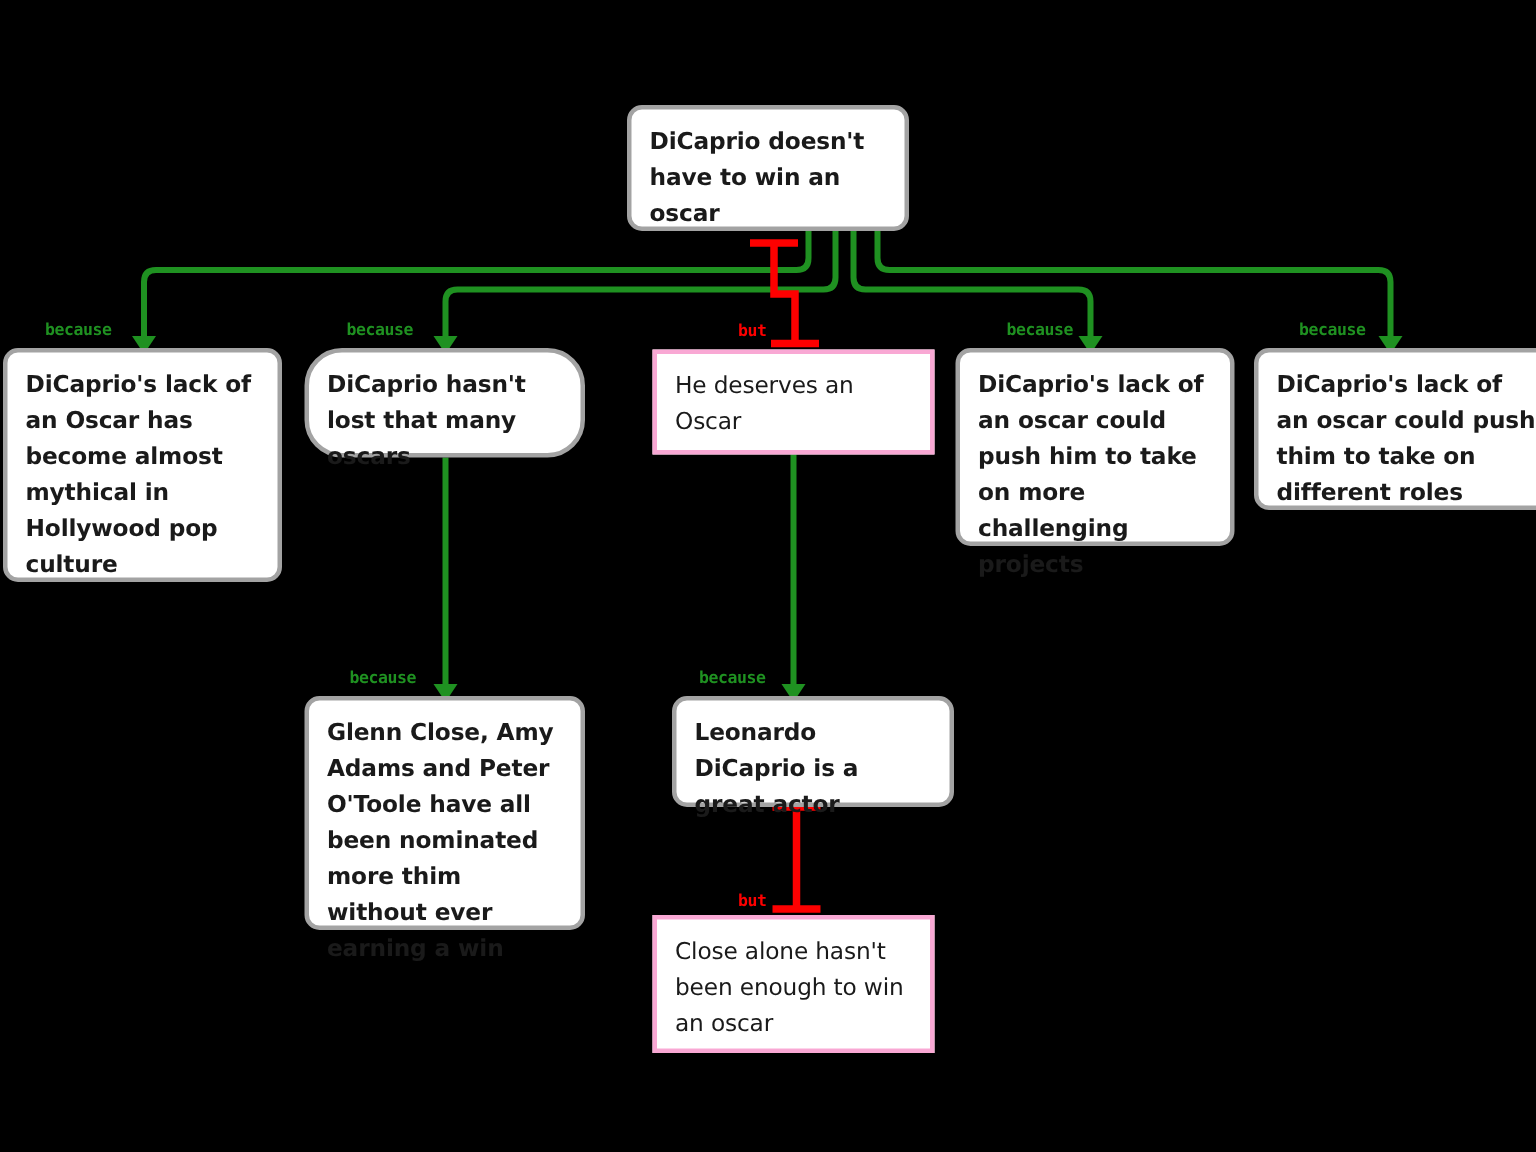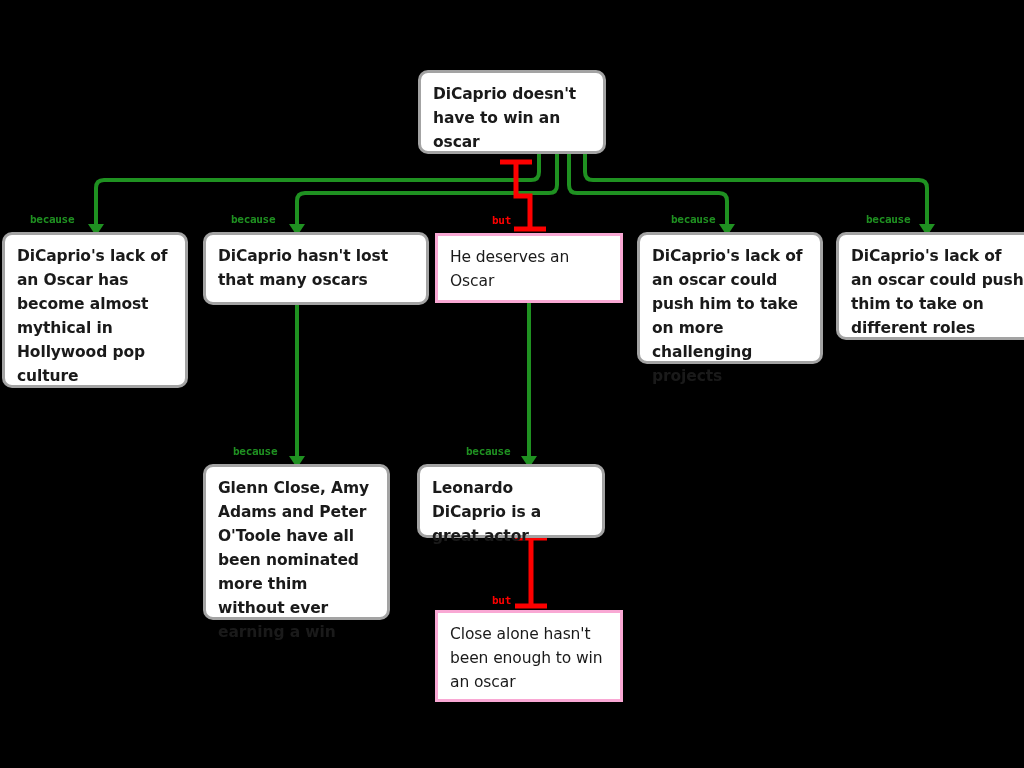--- a/index.html
+++ b/index.html
@@ -138,41 +138,41 @@
   <div class="edge-label objection" style="left:492px; top:595px;">but</div>
 
   <div class="node support" style="left:418px; top:70px; width:188px; height:84px;">
     <div class="node-text">DiCaprio doesn't have to win an oscar</div>
   </div>
 
   <div class="node support" style="left:2px; top:232px; width:186px; height:156px;">
     <div class="node-text">DiCaprio's lack of an Oscar has become almost mythical in Hollywood pop culture</div>
   </div>
 
-  <div class="node support" style="left:203px; top:232px; width:226px; height:73px;">
+  <div class="node support" style="left:203px; top:232px; width:187px; height:73px;border-radius:25px;">
     <div class="node-text">DiCaprio hasn't lost that many oscars</div>
   </div>
 
   <div class="node objection" style="left:435px; top:233px; width:188px; height:70px;">
     <div class="node-text">He deserves an Oscar</div>
   </div>
 
   <div class="node support" style="left:637px; top:232px; width:186px; height:132px;">
     <div class="node-text">DiCaprio's lack of an oscar could push him to take on more challenging projects</div>
   </div>
 
   <div class="node support" style="left:836px; top:232px; width:204px; height:108px;">
     <div class="node-text">DiCaprio's lack of an oscar could push thim to take on different roles</div>
   </div>
 
   <div class="node support" style="left:203px; top:464px; width:187px; height:156px;">
     <div class="node-text">Glenn Close, Amy Adams and Peter O'Toole have all been nominated more thim without ever earning a win</div>
   </div>
 
-  <div class="node support" style="left:417px; top:464px; width:188px; height:74px;">
+  <div class="node support" style="left:448px; top:464px; width:188px; height:74px;">
     <div class="node-text">Leonardo DiCaprio is a great actor</div>
   </div>
 
   <div class="node objection" style="left:435px; top:610px; width:188px; height:92px;">
     <div class="node-text">Close alone hasn't been enough to win an oscar</div>
   </div>
 
 </div>
 
 </body></html>

